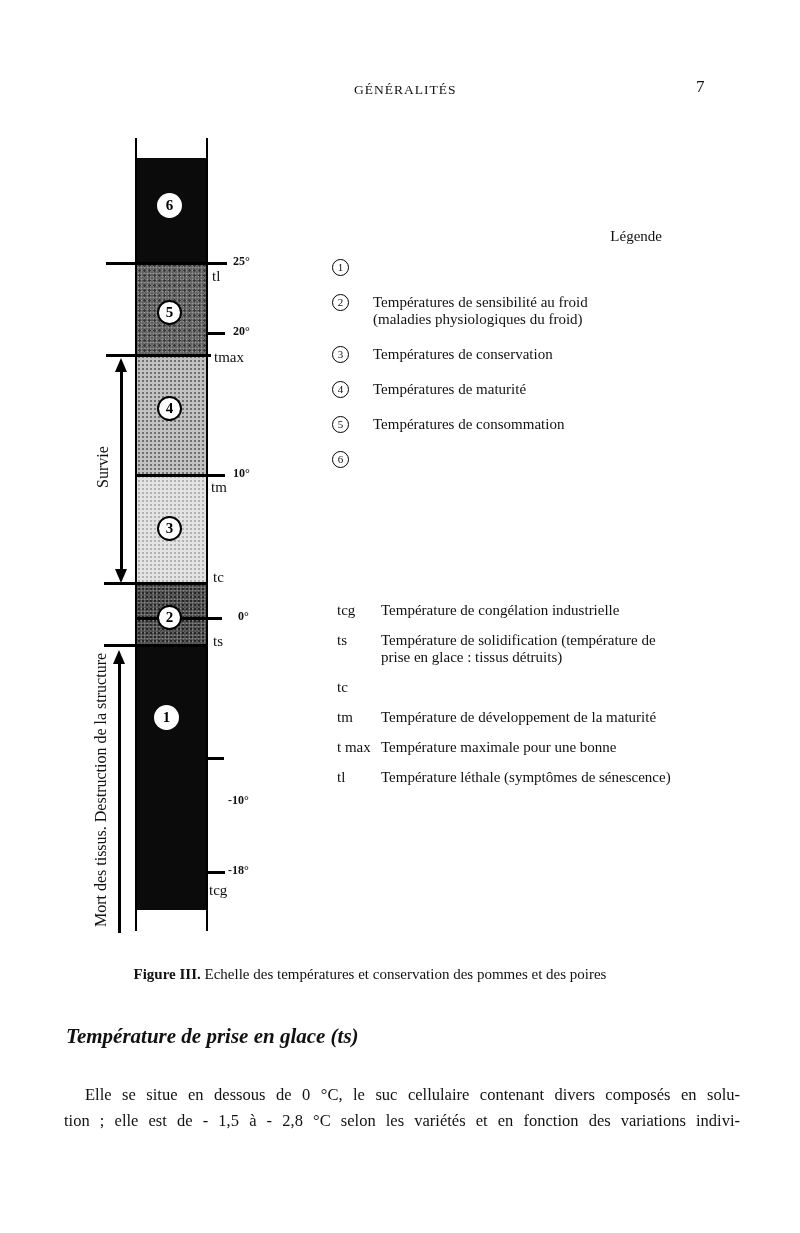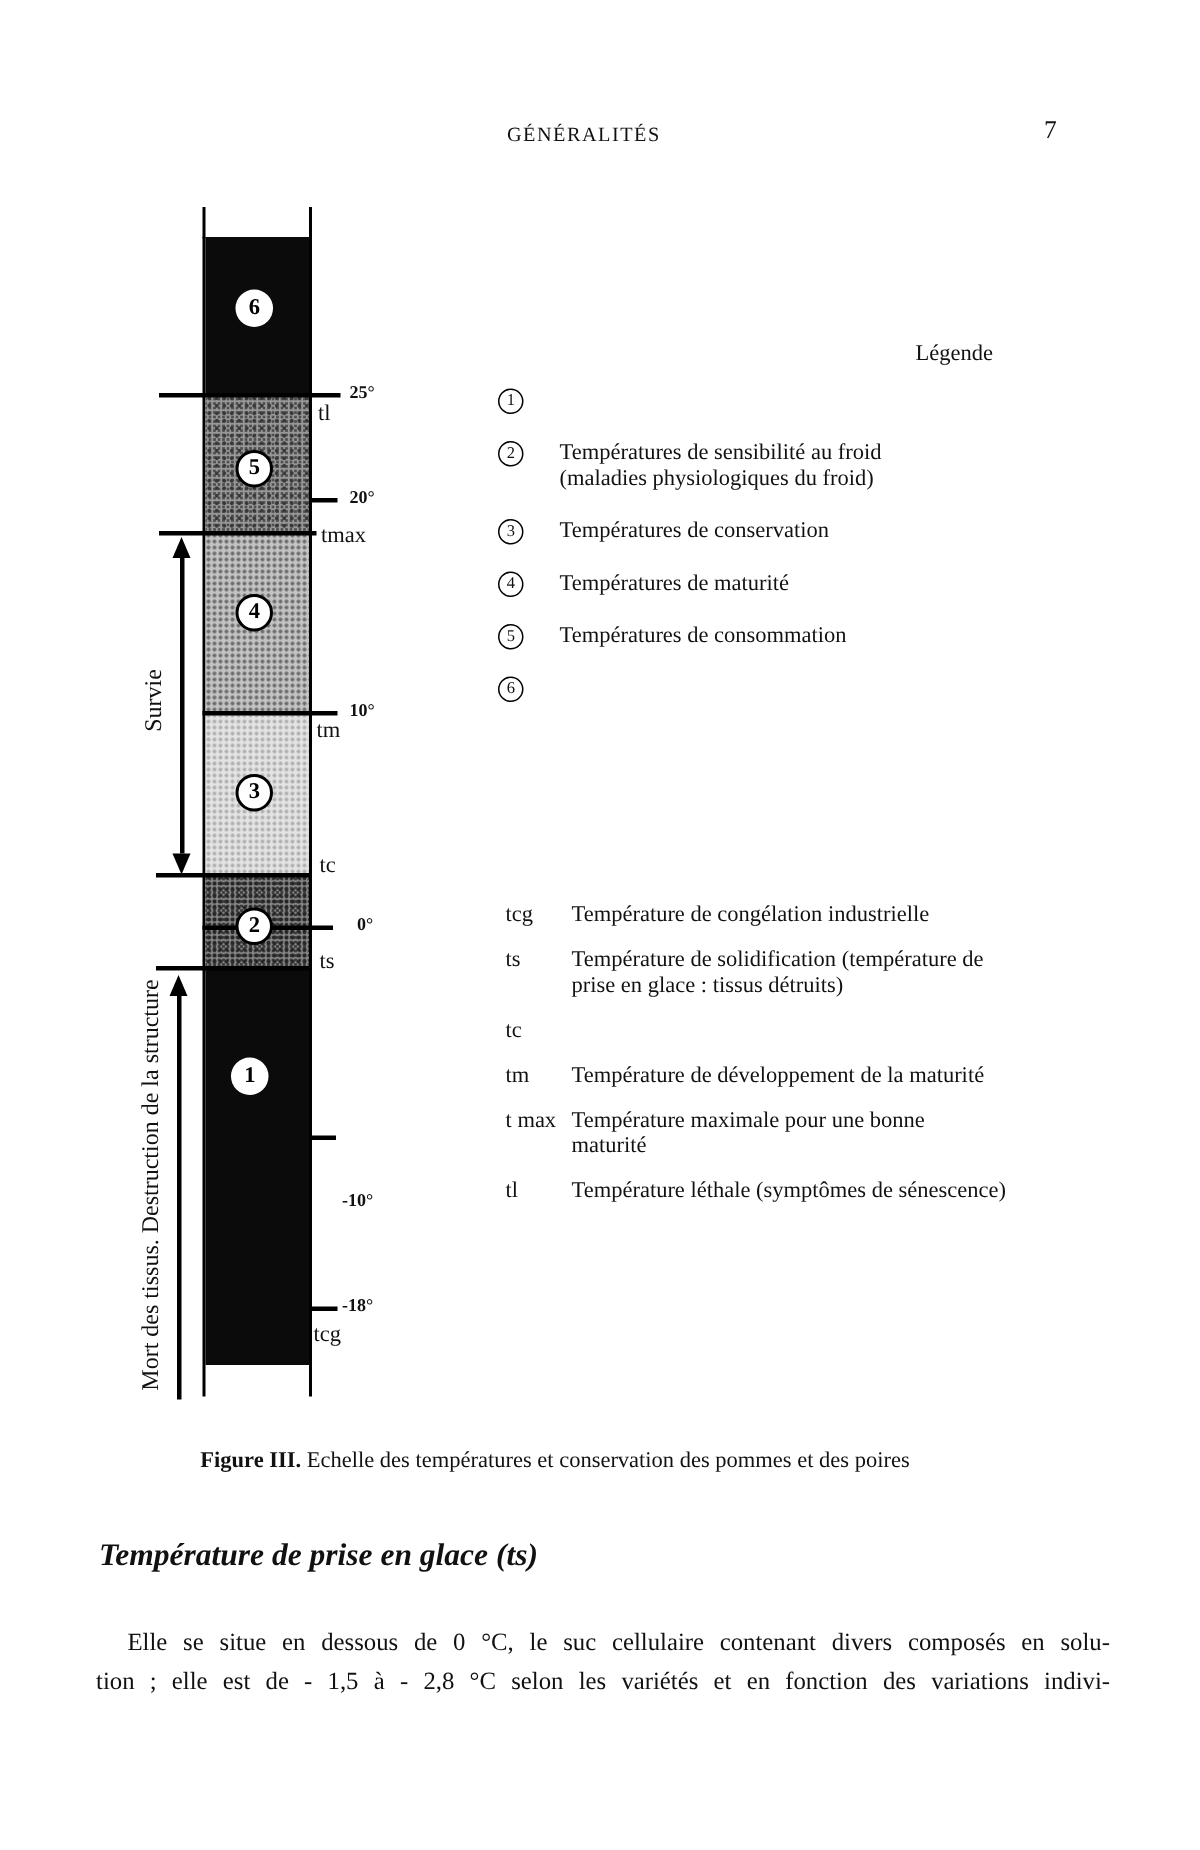--- a/index.html
+++ b/index.html
@@ -70,21 +70,21 @@
   .section-heading{left:66px;top:1024px;font-size:21px;font-weight:bold;font-style:italic;}
   .para{left:64px;top:1066px;width:676px;font-size:16.5px;line-height:26px;}
   .pline{text-align:justify;text-align-last:justify;}
   .pline.indent{text-indent:21px;margin-top:16px;}
 </style>
 </head>
 <body>
 
 <div class="page">
 
-  <div class="abs running-head" style="left:338px;top:82px;font-family:Liberation Serif, serif;">GÉNÉRALITÉS</div>
+  <div class="abs running-head" style="left:354px;top:82px;font-family:Liberation Serif, serif;">GÉNÉRALITÉS</div>
   <div class="abs page-num" style="left:696px;top:77px;">7</div>
 
   <div class="abs vedge" style="left:135px;top:138px;height:21px;"></div>
   <div class="abs vedge" style="left:206px;top:138px;height:21px;"></div>
 
   <div class="abs column">
     <div class="zone z-black" style="height:105px;"></div>
     <div class="zone z-dark" style="height:92px;"></div>
     <div class="zone z-mid" style="height:120px;"></div>
     <div class="zone z-light" style="height:108px;"></div>
@@ -201,21 +201,20 @@
     <span class="ab-key">tm</span>
     <span class="ab-text">
           <div>Température de développement de la maturité</div>
         </span>
   </div>
 
   <div class="ab-row">
     <span class="ab-key">t max</span>
     <span class="ab-text">
           <div>Température maximale pour une bonne</div>
-          <div>maturité</div>
         </span>
   </div>
 
   <div class="ab-row">
     <span class="ab-key">tl</span>
     <span class="ab-text">
           <div>Température léthale (symptômes de sénescence)</div>
         </span>
   </div>
 </div>

